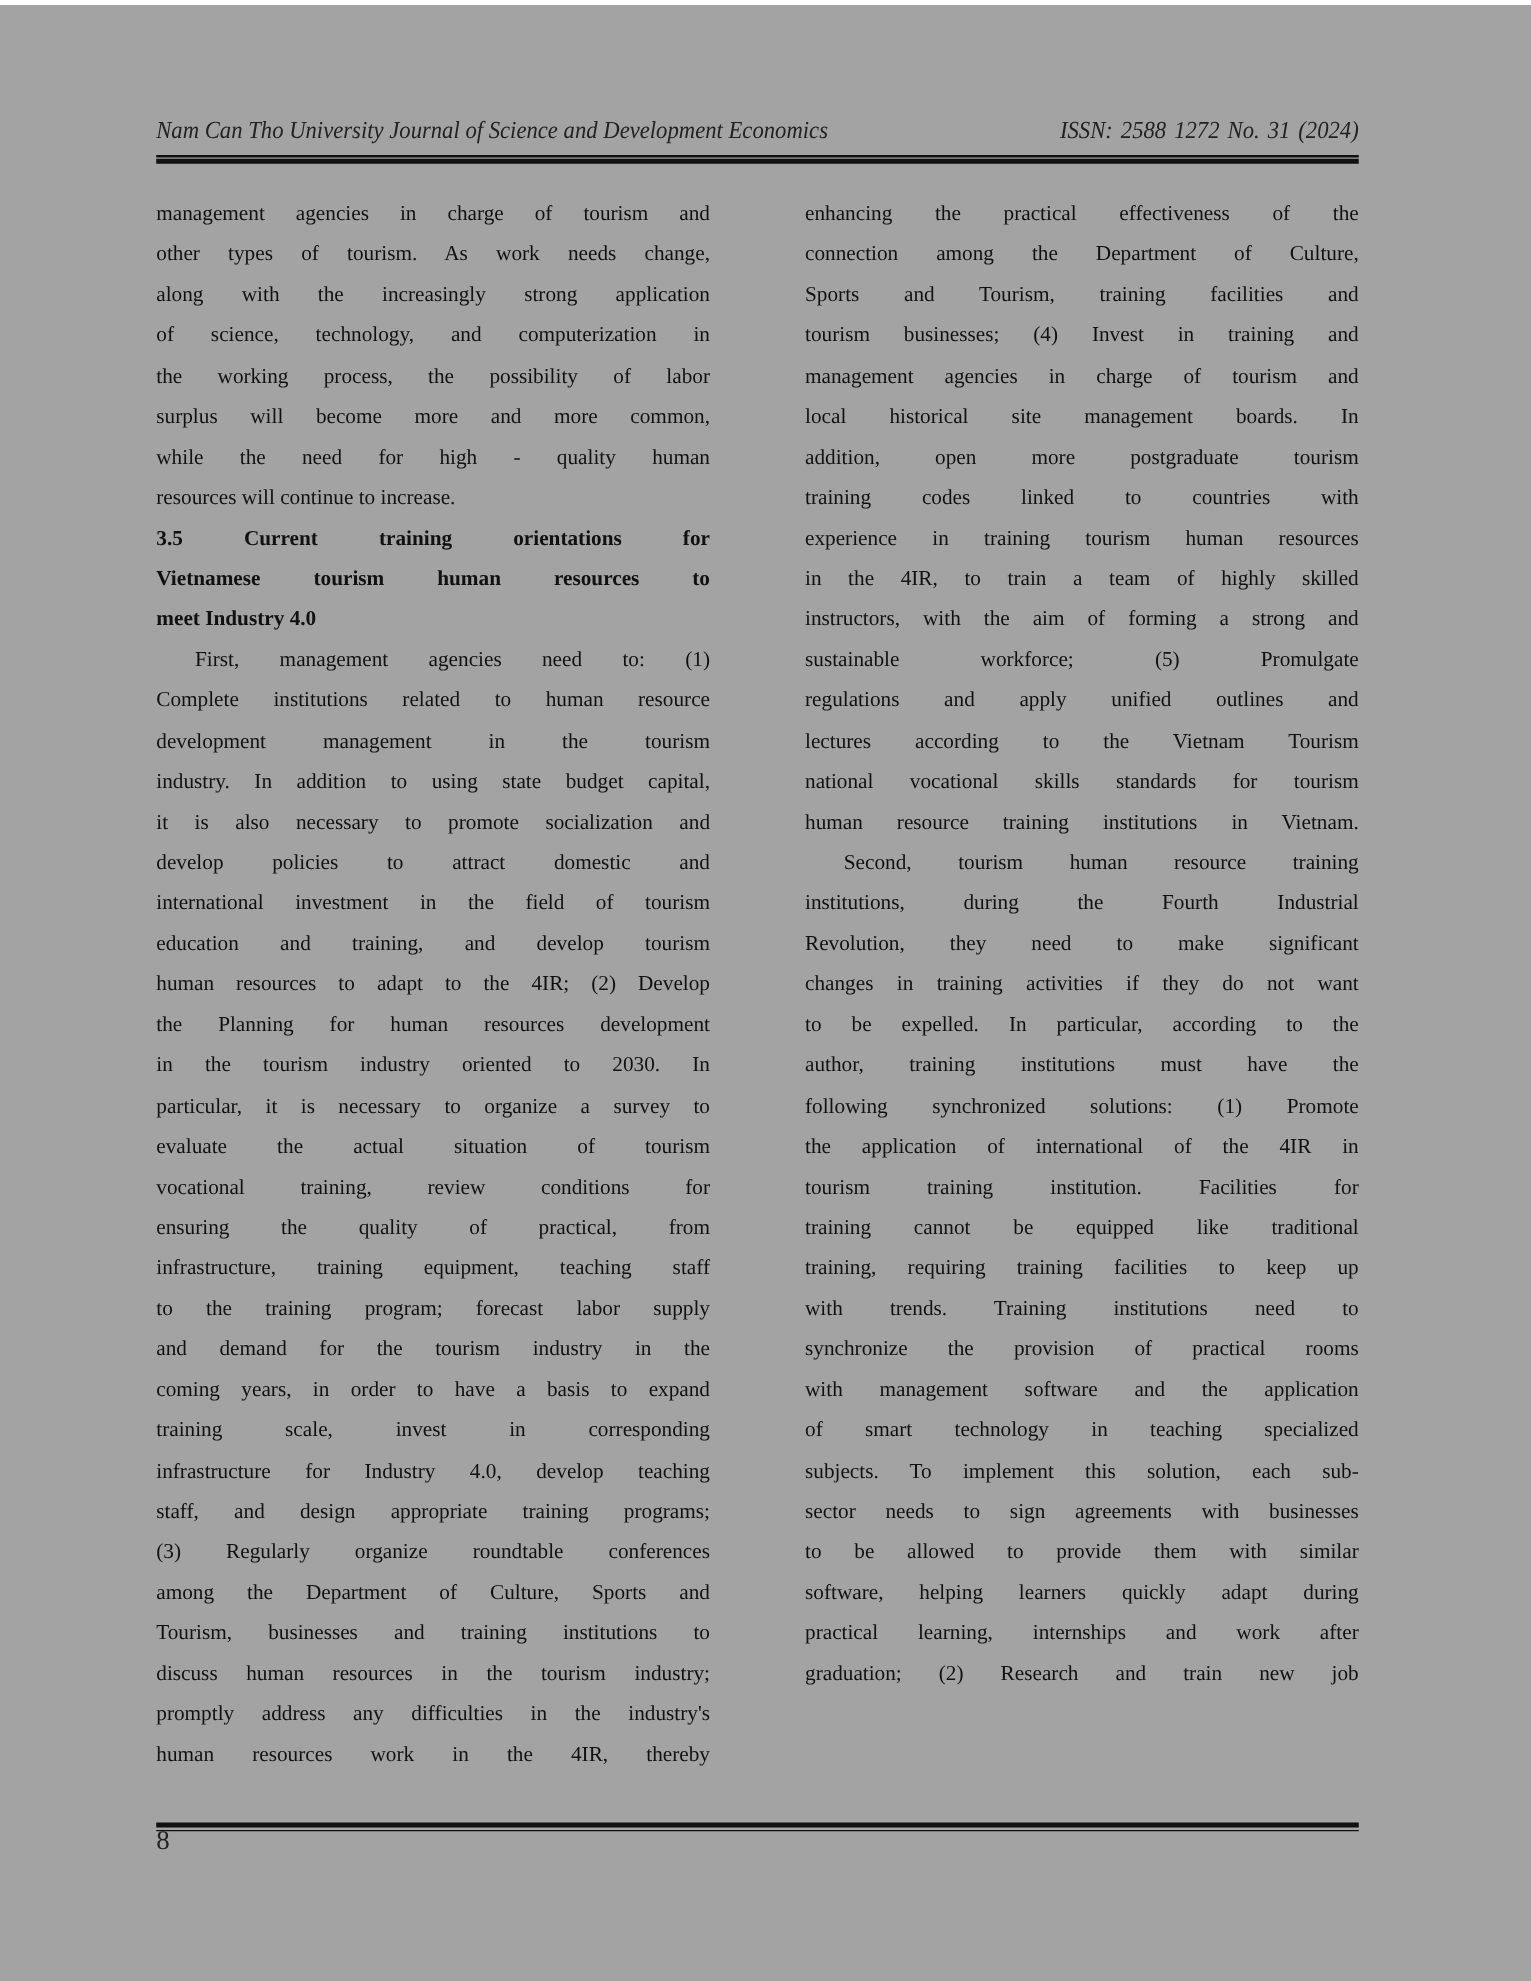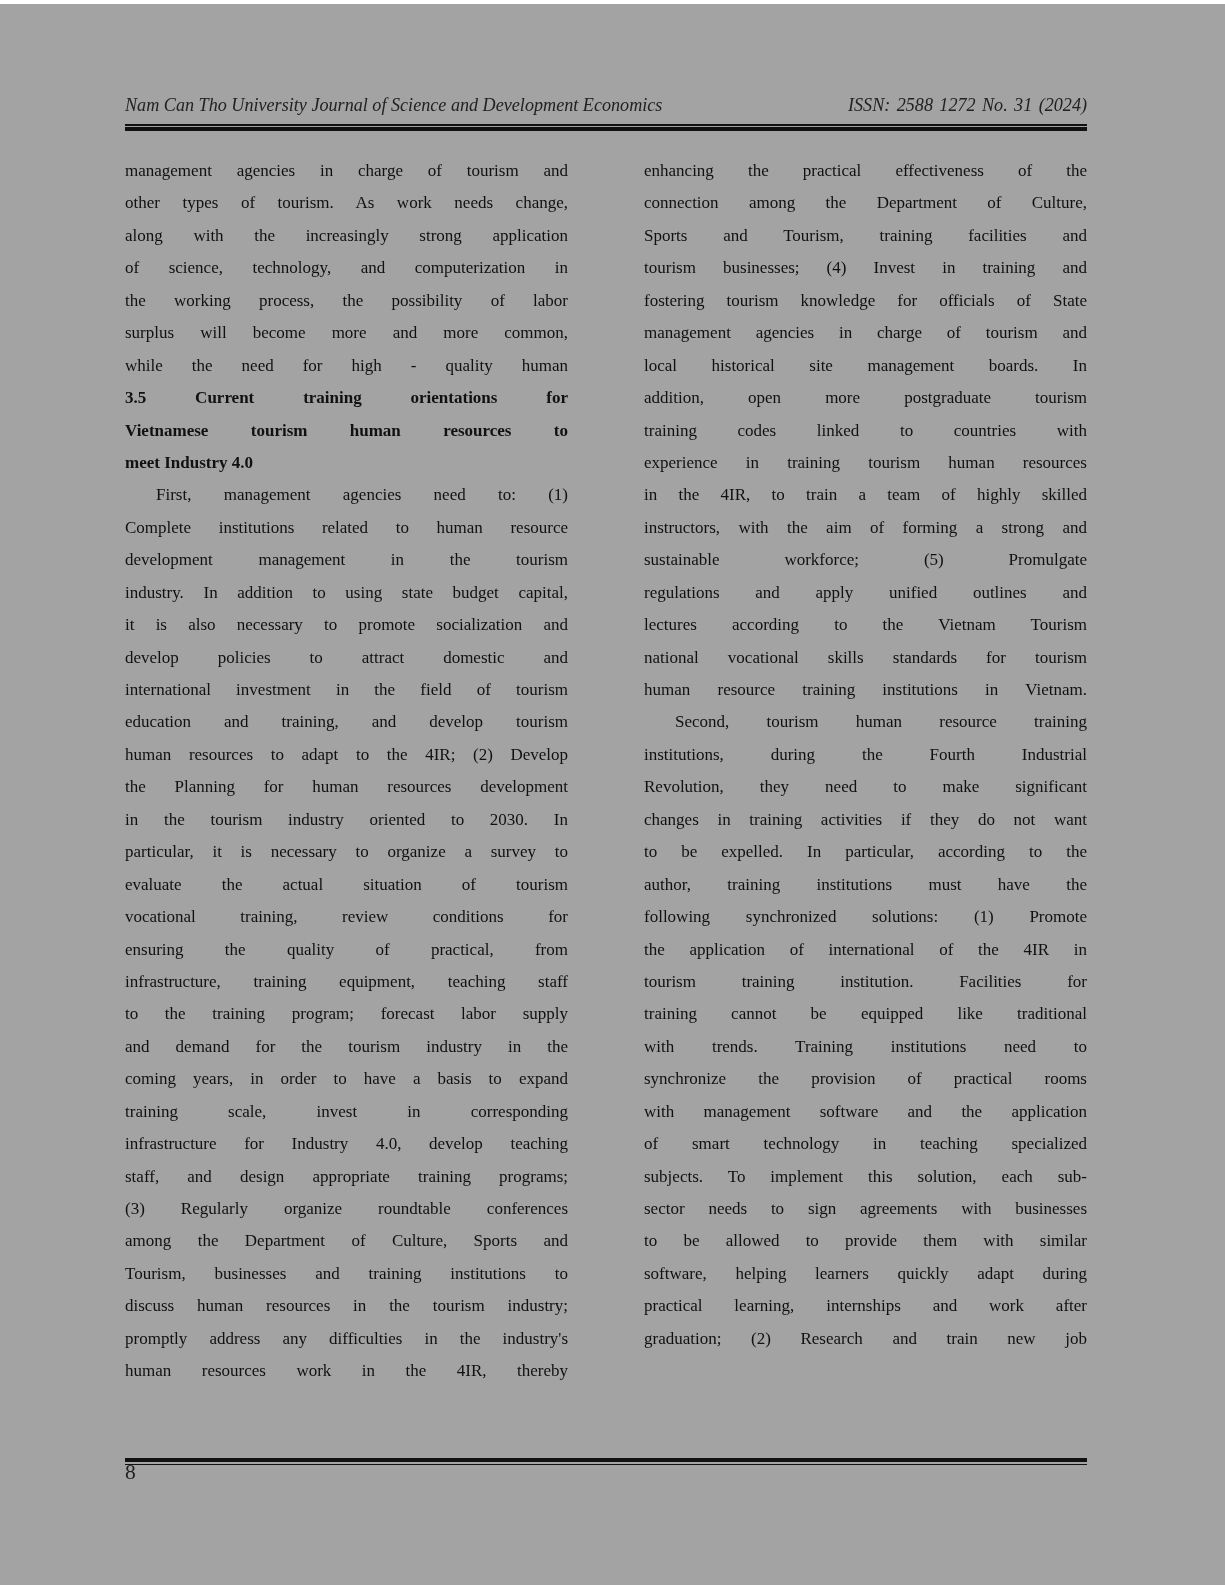--- a/index.html
+++ b/index.html
@@ -36,20 +36,21 @@
 
   <div class="col left">
     <div id="lp1">
         <span class="line">management agencies in charge of tourism and</span>
         <span class="line">other types of tourism. As work needs change,</span>
         <span class="line">along with the increasingly strong application</span>
         <span class="line">of science, technology, and computerization in</span>
         <span class="line">the working process, the possibility of labor</span>
         <span class="line">surplus will become more and more common,</span>
         <span class="line">while the need for high - quality human</span>
+        <span class="line last">resources will continue to increase.</span>
       </div>
     <div id="lh">
         <span class="line" style="font-weight: bold;">3.5 Current training orientations for</span>
         <span class="line" style="font-weight: bold;">Vietnamese tourism human resources to</span>
         <span class="line last" style="font-weight: bold;">meet Industry 4.0</span>
       </div>
     <div id="lp2">
         <span class="line ind">First, management agencies need to: (1)</span>
         <span class="line">Complete institutions related to human resource</span>
         <span class="line">development management in the tourism</span>
@@ -80,21 +81,20 @@
         <span class="line">human resources work in the 4IR, thereby</span>
       </div>
   </div>
 
   <div class="col right">
     <div id="rp1">
         <span class="line">enhancing the practical effectiveness of the</span>
         <span class="line">connection among the Department of Culture,</span>
         <span class="line">Sports and Tourism, training facilities and</span>
         <span class="line">tourism businesses; (4) Invest in training and</span>
-        <span class="line">fostering tourism knowledge for officials of State</span>
         <span class="line">management agencies in charge of tourism and</span>
         <span class="line">local historical site management boards. In</span>
         <span class="line">addition, open more postgraduate tourism</span>
         <span class="line">training codes linked to countries with</span>
         <span class="line">experience in training tourism human resources</span>
         <span class="line">in the 4IR, to train a team of highly skilled</span>
         <span class="line">instructors, with the aim of forming a strong and</span>
         <span class="line">sustainable workforce; (5) Promulgate</span>
         <span class="line">regulations and apply unified outlines and</span>
         <span class="line">lectures according to the Vietnam Tourism</span>
@@ -105,20 +105,21 @@
         <span class="line ind">Second, tourism human resource training</span>
         <span class="line">institutions, during the Fourth Industrial</span>
         <span class="line">Revolution, they need to make significant</span>
         <span class="line">changes in training activities if they do not want</span>
         <span class="line">to be expelled. In particular, according to the</span>
         <span class="line">author, training institutions must have the</span>
         <span class="line">following synchronized solutions: (1) Promote</span>
         <span class="line">the application of international of the 4IR in</span>
         <span class="line">tourism training institution. Facilities for</span>
         <span class="line">training cannot be equipped like traditional</span>
+        <span class="line">training, requiring training facilities to keep up</span>
         <span class="line">with trends. Training institutions need to</span>
         <span class="line">synchronize the provision of practical rooms</span>
         <span class="line">with management software and the application</span>
         <span class="line">of smart technology in teaching specialized</span>
         <span class="line">subjects. To implement this solution, each sub-</span>
         <span class="line">sector needs to sign agreements with businesses</span>
         <span class="line">to be allowed to provide them with similar</span>
         <span class="line">software, helping learners quickly adapt during</span>
         <span class="line">practical learning, internships and work after</span>
         <span class="line">graduation; (2) Research and train new job</span>

